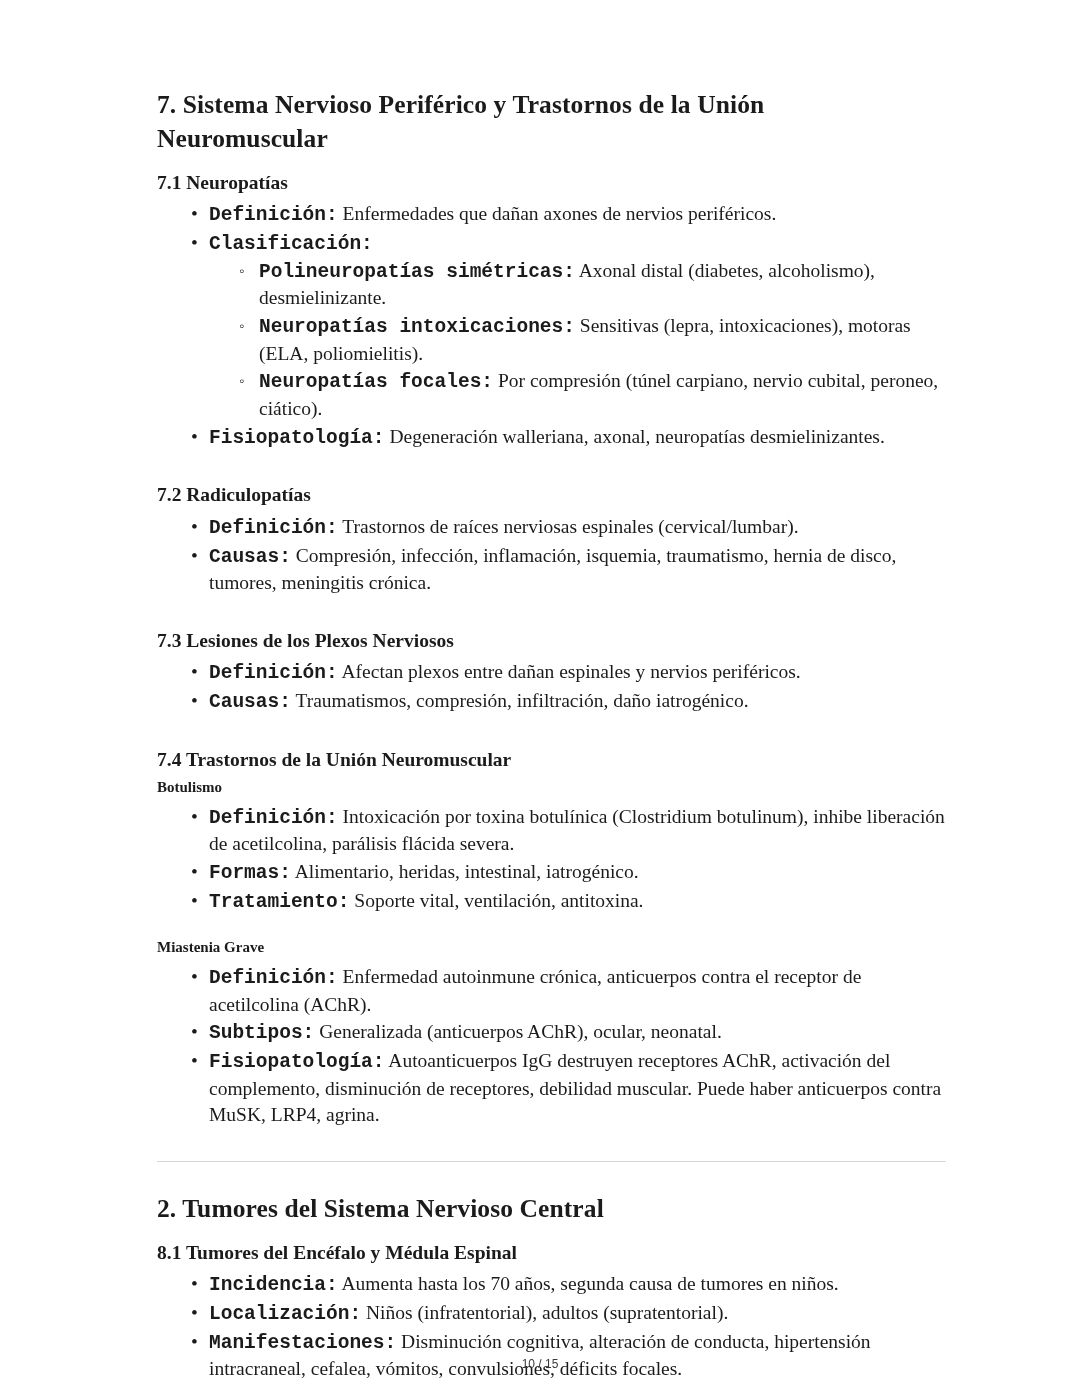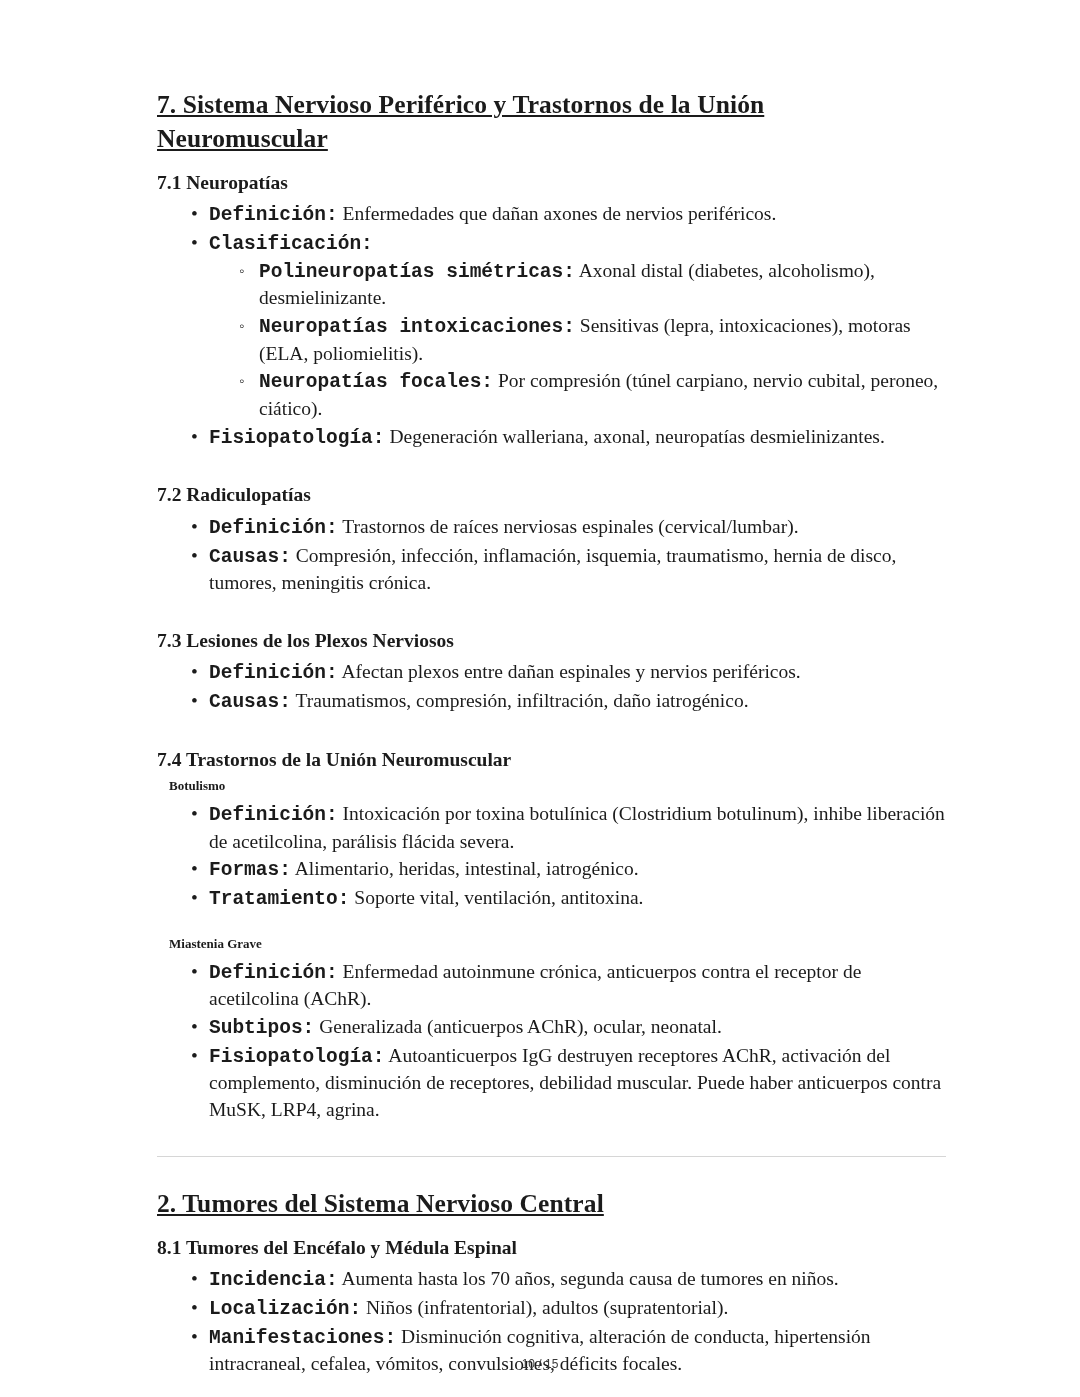--- a/index.html
+++ b/index.html
@@ -22,34 +22,33 @@
   }
 
   
   h1.sec-title {
     font-size: 25.5px;
     font-weight: bold;
     line-height: 1.33;
     margin: 0 0 14px 0;
     letter-spacing: 0.1px;
     max-width: 640px;
-    text-decoration: underline;
   }
   h2.sub-title {
     font-size: 19.5px;
     font-weight: bold;
     line-height: 1.3;
     margin: 0 0 6px 0;
     font-family: Liberation Serif, serif;
   }
   h3.minor-title {
-    font-size: 13px;
+    font-size: 15px;
     font-weight: bold;
     line-height: 1.3;
-    margin: 0 0 6px 12px;
+    margin: 0 0 6px 0;
   }
   .gap-lg { height: 30px; }
   .gap-md { height: 22px; }
 
   
   ul.lvl1 {
     list-style: none;
     margin: 0;
     padding: 0;
   }

